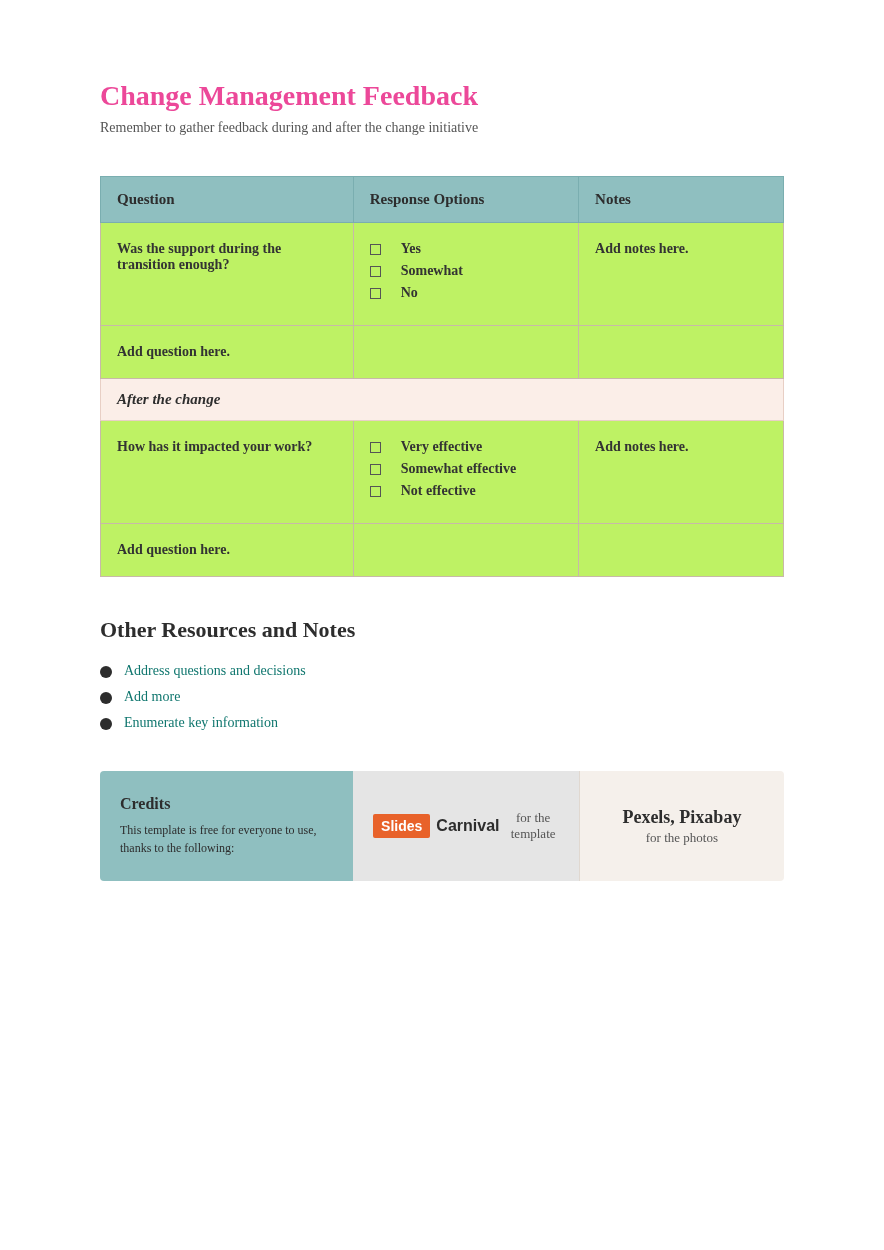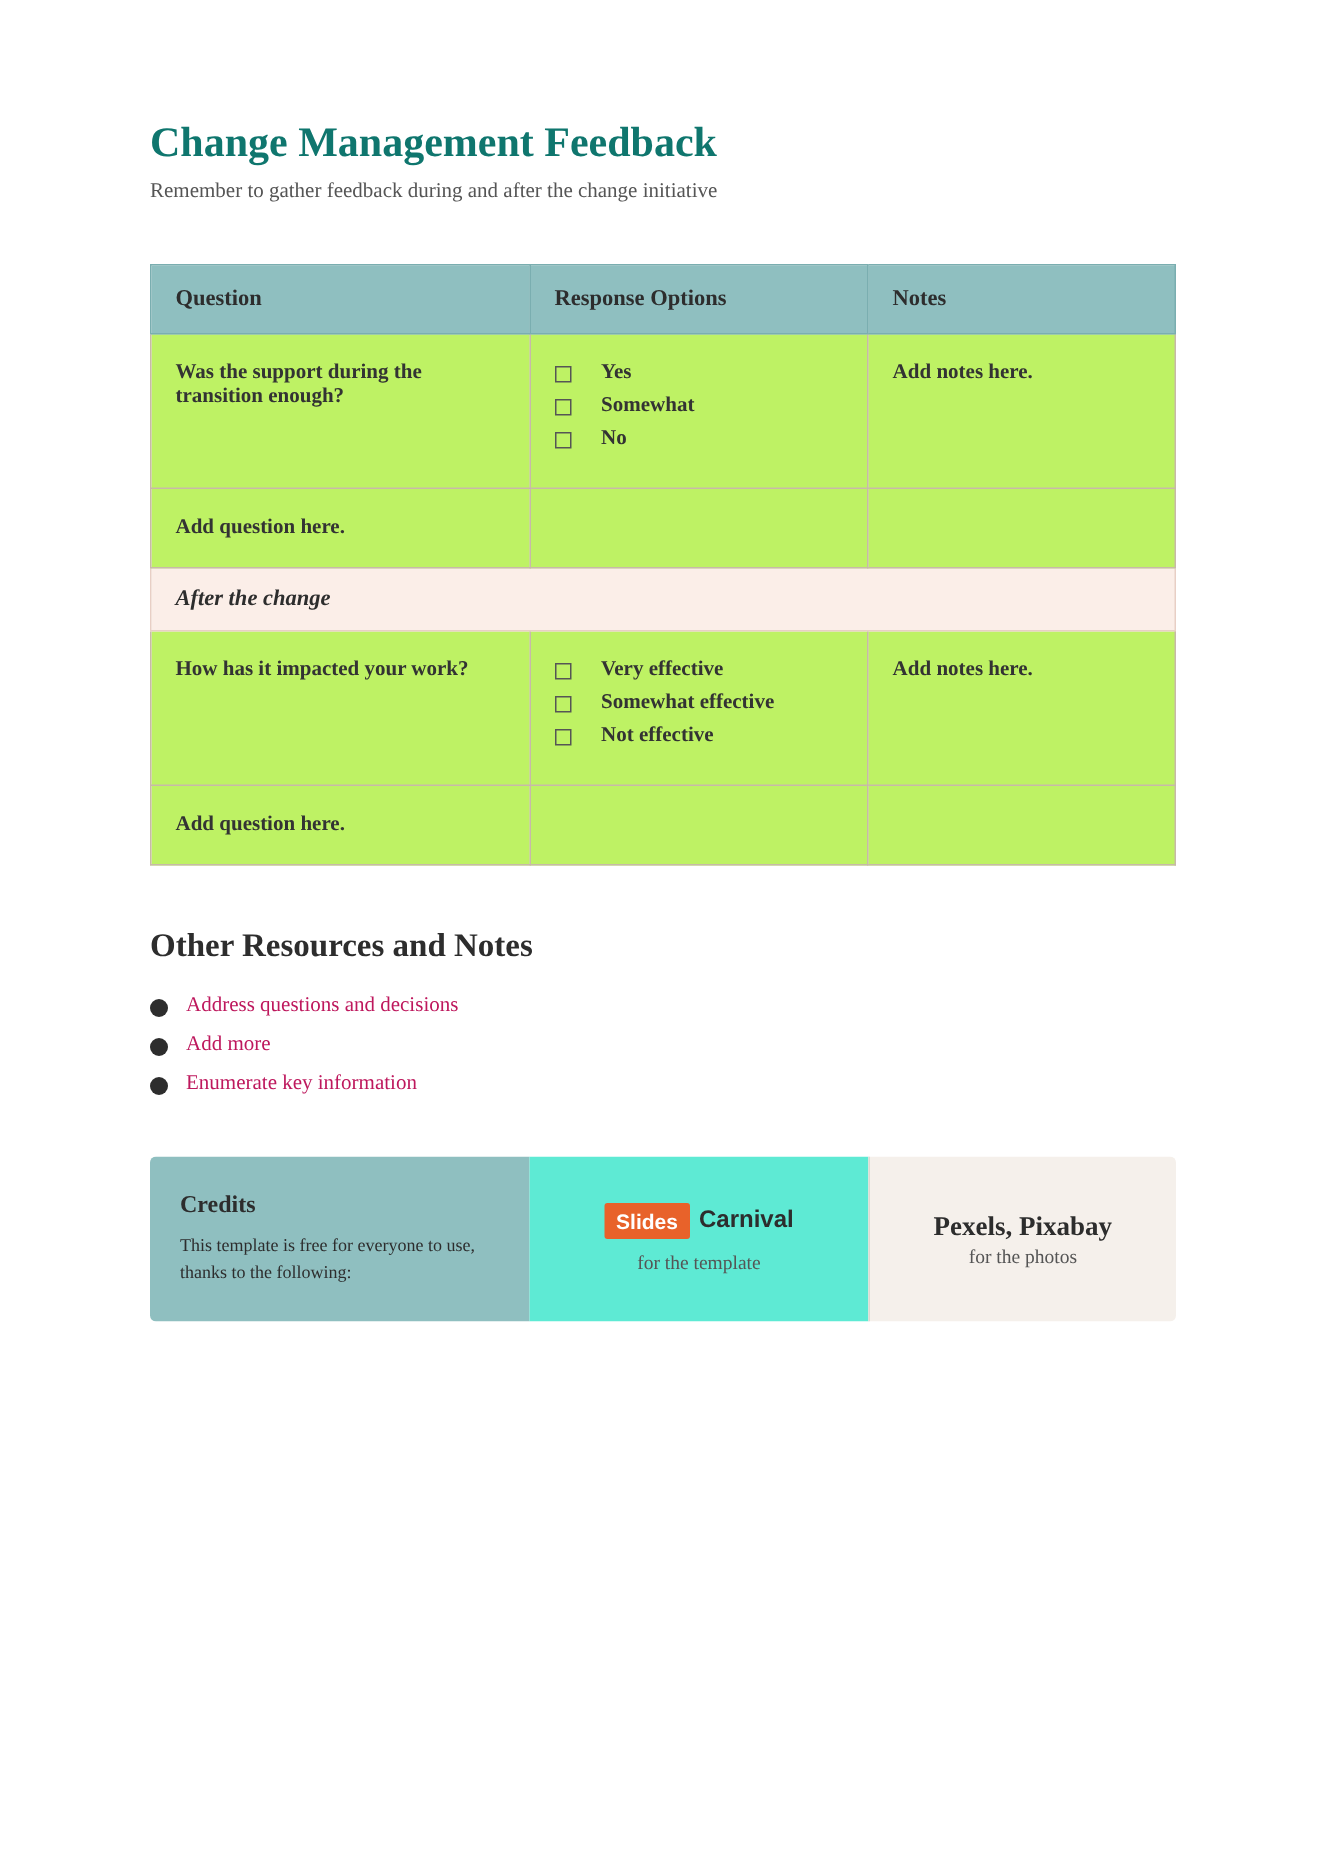--- a/index.html
+++ b/index.html
@@ -13,21 +13,21 @@
       font-family: Georgia, 'Times New Roman', serif;
       width: 884px;
       min-height: 1250px;
       padding: 80px 100px;
       color: #2d2d2d;
     }
 
     .page-title {
       font-size: 28px;
       font-weight: bold;
-      color: #0f766e;
+      color: #ec4899;
       margin-bottom: 8px;
       font-family: Georgia, serif;
     }
 
     .page-subtitle {
       font-size: 14px;
       color: #555;
       margin-bottom: 40px;
       font-family: Georgia, serif;
     }
@@ -138,21 +138,21 @@
       padding: 0;
     }
 
     .resources-list li {
       display: flex;
       align-items: flex-start;
       gap: 12px;
       margin-bottom: 10px;
       font-size: 14px;
       font-family: Georgia, serif;
-      color: #be185d;
+      color: #0f766e;
     }
 
     .bullet-dot {
       width: 12px;
       height: 12px;
       background: #2d2d2d;
       border-radius: 50%;
       flex-shrink: 0;
       margin-top: 3px;
     }
@@ -181,25 +181,25 @@
     }
 
     .credits-left-text {
       font-size: 12px;
       color: #2d2d2d;
       font-family: Georgia, serif;
       line-height: 1.5;
     }
 
     .credits-middle {
-      background-color: #5eead4;
+      background-color: #e5e5e5;
       padding: 24px 20px;
       width: 33%;
       display: flex;
-      flex-direction: column;
+      flex-direction: row;
       align-items: center;
       justify-content: center;
       gap: 8px;
     }
 
     .slides-carnival-logo {
       display: flex;
       align-items: center;
       gap: 6px;
     }

